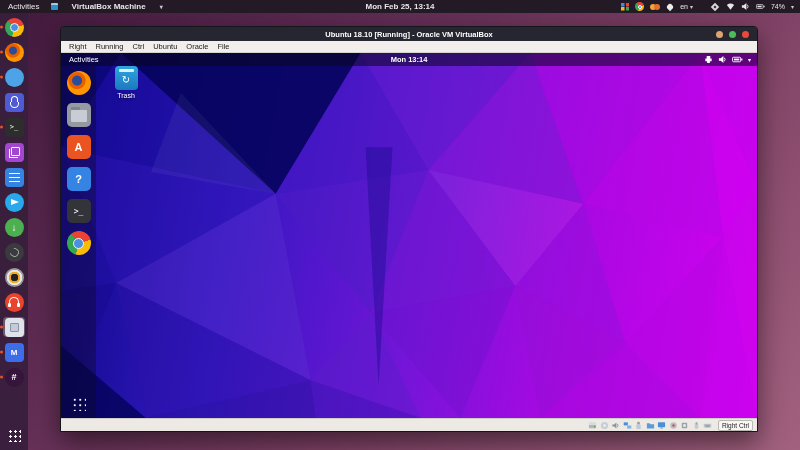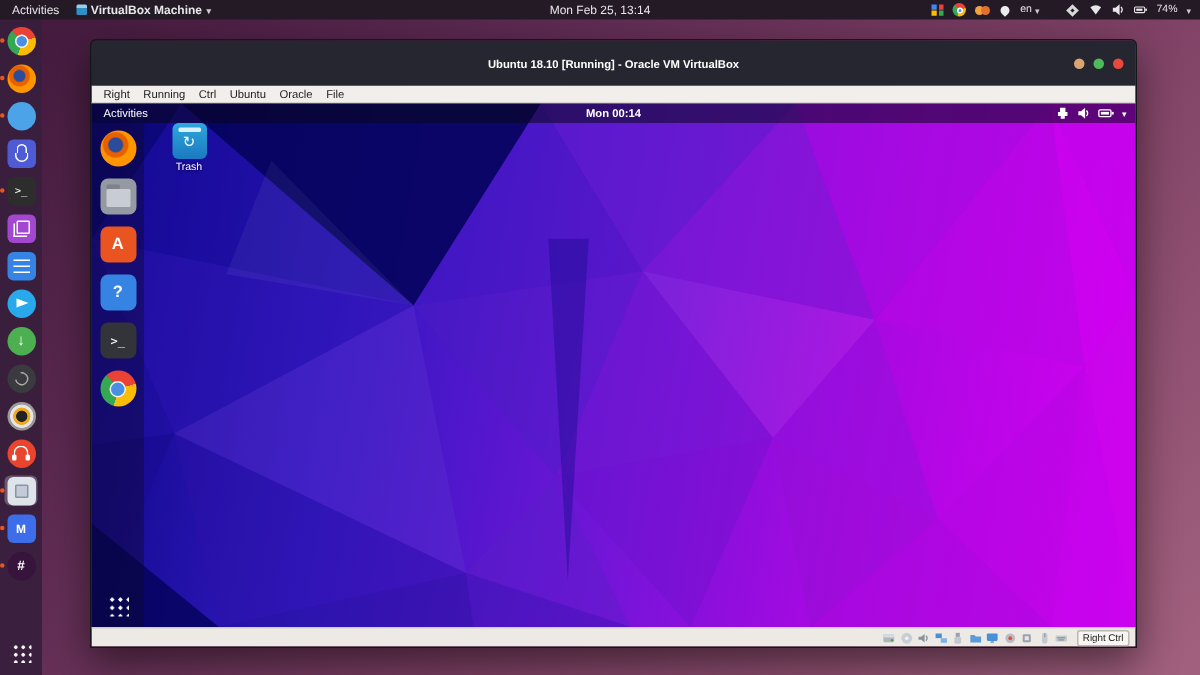--- a/index.html
+++ b/index.html
@@ -5,23 +5,23 @@
   *{margin:0;padding:0;box-sizing:border-box}
   html,body{width:800px;height:450px;overflow:hidden}
   body{font-family:"Liberation Sans",sans-serif;-webkit-font-smoothing:antialiased}
   #screen{position:relative;width:800px;height:450px;overflow:hidden;
     background:linear-gradient(135deg,#41193c 0%,#5d2a52 30%,#7c3f63 60%,#a2617f 100%)}
 
   
   .host-topbar{position:absolute;left:0;top:0;right:0;height:13px;background:#231a26;
     display:flex;align-items:center;color:#e8e6e9;font-size:8px;z-index:40}
   .host-topbar .left{display:flex;align-items:center;gap:11px;padding-left:8px}
-  .appmenu{display:flex;align-items:center;gap:3px;font-weight:bold}
+  .appmenu{display:flex;align-items:center;gap:14px;font-weight:bold}
   .vbx-mini{width:7px;height:7px;border-radius:1px;background:linear-gradient(#9ecbe8 0 35%,#2f8fc7 35%)}
-  .host-clock{position:absolute;left:50%;transform:translateX(-50%);font-weight:normal}
+  .host-clock{position:absolute;left:50%;transform:translateX(-50%);font-weight:bold}
   .host-topbar .right{margin-left:auto;display:flex;align-items:center;gap:6px;padding-right:6px}
   .tray-sep{width:6px}
   .tricon{display:inline-flex;align-items:center;justify-content:center;width:9px;height:9px}
   .grid4{width:8px;height:8px;background:
     linear-gradient(#4285f4,#4285f4) 0 0/3.5px 3.5px no-repeat,
     linear-gradient(#ea4335,#ea4335) 4.5px 0/3.5px 3.5px no-repeat,
     linear-gradient(#fbbc05,#fbbc05) 0 4.5px/3.5px 3.5px no-repeat,
     linear-gradient(#34a853,#34a853) 4.5px 4.5px/3.5px 3.5px no-repeat}
   .mini-chrome{width:9px;height:9px;border-radius:50%;position:relative;
     background:conic-gradient(from -45deg,#ea4335 0 120deg,#fbbc05 120deg 240deg,#34a853 240deg 360deg)}
@@ -70,21 +70,21 @@
   .i-vbox::after{content:"";position:absolute;inset:5px;border:1.4px solid #8b93a5;background:#c3cad8;border-radius:1px}
   .i-vm{background:#3d6de8;font-size:8px;font-weight:bold}
   .i-slack{background:#36143c;font-size:9px;font-weight:bold}
   .dock-spacer{flex:1}
   .apps-grid{width:14px;height:14px;margin-bottom:8px;
     background-image:radial-gradient(#fff 1.1px,transparent 1.3px);background-size:5px 5px;background-position:1px 1px}
 
   
   .vbox-window{position:absolute;left:60px;top:26px;width:698px;height:406px;border:1px solid #15151a;
     border-radius:4px 4px 0 0;box-shadow:0 10px 26px rgba(0,0,0,.5);z-index:30;display:flex;flex-direction:column;overflow:hidden}
-  .vbx-titlebar{height:30px;background:#262630;display:flex;align-items:center;justify-content:center;position:relative;flex:0 0 auto}
+  .vbx-titlebar{height:14px;background:#262630;display:flex;align-items:center;justify-content:center;position:relative;flex:0 0 auto}
   .vbx-title{color:#fff;font-size:7.5px;font-weight:bold}
   .win-controls{position:absolute;right:8px;top:0;bottom:0;display:flex;align-items:center;gap:6px}
   .wc{width:7px;height:7px;border-radius:50%}
   .wc.min{background:#dca470}.wc.max{background:#4fba59}.wc.close{background:#e8493c}
   .vbx-menubar{height:12px;background:#f1eeeb;border-bottom:1px solid #d8d4d0;display:flex;align-items:center;gap:9px;
     padding-left:8px;font-size:7.5px;color:#222;flex:0 0 auto}
   .vbx-menubar span{cursor:default}
 
   
   .guest{position:relative;flex:1;overflow:hidden;background:linear-gradient(100deg,#0a0782 0%,#3318c0 26%,#7315d8 52%,#ab08e2 74%,#d600f2 100%)}
@@ -298,21 +298,21 @@
         <polygon points="310,262 455,235 400,368" fill="#6a10c8" opacity=".35"></polygon>
         <polygon points="250,330 310,262 360,368" fill="#5a1dc8" opacity=".45"></polygon>
         <polygon points="255,368 250,330 360,368" fill="#3a14b0" opacity=".5"></polygon>
         <polygon points="305,95 332,95 318,335" fill="#1c0b90" opacity=".45"></polygon>
         <polygon points="120,40 215,142 90,120" fill="#ffffff" opacity=".05"></polygon>
         <polygon points="368,118 455,235 523,152" fill="#ffffff" opacity=".06"></polygon>
       </svg>
 
       <div class="guest-topbar">
         <span class="gleft">Activities</span>
-        <span class="guest-clock">Mon 00:14</span>
+        <span class="guest-clock">Mon 13:14</span>
         <div class="gright">
           <span>
             <svg class="gsvg" viewBox="0 0 10 10">
                 <path fill="#fff" d="M3 1h4v3h1.5v3H6.5v2h-3V7H1.5V4H3z"></path>
               </svg>
           </span>
           <span>
             <svg class="gsvg" viewBox="0 0 10 10">
                 <path d="M1 3.5h2L6 1v8L3 6.5H1z" fill="#fff"></path>
                 <path d="M7 3a3 3 0 0 1 0 4" stroke="#fff" stroke-width="1" fill="none"></path>

